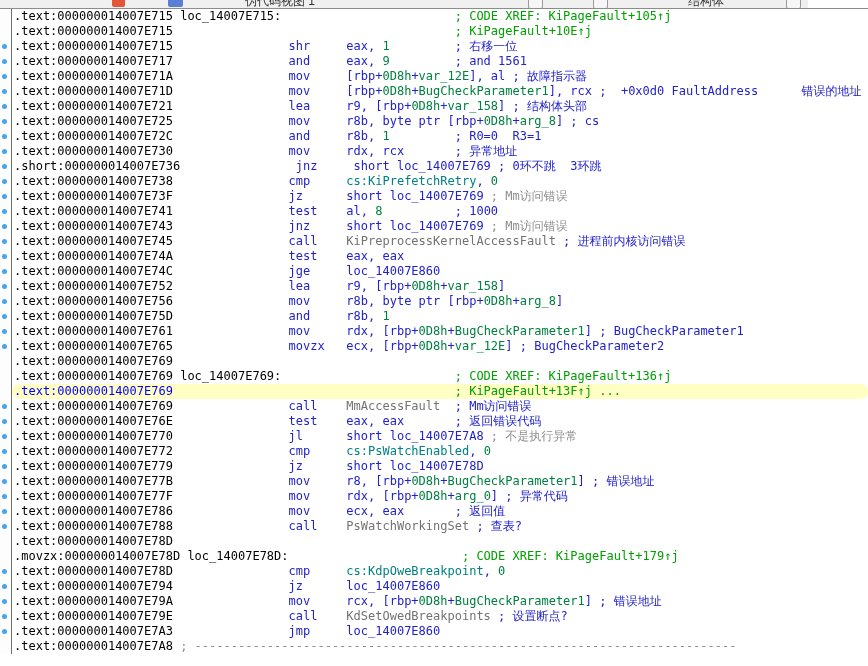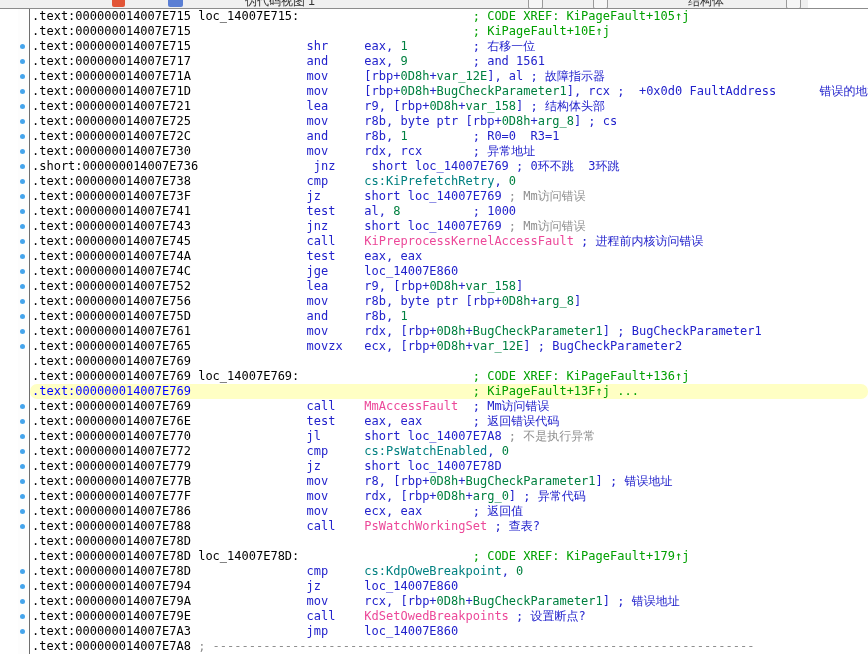--- a/index.html
+++ b/index.html
@@ -15,35 +15,35 @@
   .tb-blue{left:168px;top:-3px;width:15px;height:10px;background:#5b7fd4;border-radius:2px;}
   .tb-box{top:-3px;width:13px;height:10px;background:#f6f6f6;border:1px solid #9a9a9a;border-radius:2px;}
   .tb-box.b1{left:528px;} .tb-box.b2{left:593px;} .tb-box.b3{left:786px;}
   .tb-xe{left:830px;top:-3px;width:16px;height:10px;background:#eef5fb;border:1px solid #3f7fb5;
          border-radius:2px;color:#2a6ca8;font-size:7px;line-height:9px;text-align:center;
          font-family:"Liberation Sans",sans-serif;}
 
   
   .listing{position:absolute;top:8px;left:0;width:868px;height:658px;background:#fff;
            border-top:1px solid #8c8c8c;overflow:hidden;}
-  .row{display:flex;height:15px;line-height:15px;font-size:12px;white-space:pre;margin-left:18px;}
+  .row{display:flex;height:15px;line-height:15px;font-size:12px;white-space:pre;}
   .gut{flex:0 0 11px;position:relative;border-right:1px solid #6e6e6e;background:#fdfdfd;}
   .dot{position:absolute;left:2px;top:5px;width:5px;height:5px;border-radius:50%;
        background:#46a5ec;display:block;}
   .code{flex:1 1 auto;padding-left:2px;overflow:hidden;}
   .row.hl .code{background:#ffffc4;border-radius:7px;}
 
   .c-k {color:#000000;}   
   .c-b {color:#2222cc;}   
   .c-cm{color:#2222cc;}   
   .c-g {color:#008040;}   
   .c-x {color:#00a000;}   
   .c-t {color:#008080;}   
   .c-gr{color:#8f8f8f;}   
-  .c-fn{color:#ec4899;}   
+  .c-fn{color:#737373;}   
   .c-hb{color:#0000ff;}   
 </style>
 </head>
 <body>
 
 <div class="toolbar">
   <span class="tb-icon tb-red"></span>
   <span class="tb-icon tb-blue"></span>
   <span class="tb-tab" style="left:245px">伪代码视图 1</span>
   <span class="tb-icon tb-box b1"></span>
@@ -83,20 +83,20 @@
     <div class="row"><span class="gut"><i class="dot"></i></span><span class="code"><span class="c-k">.text:000000014007E769                </span><span class="c-b">call    </span><span class="c-fn">MmAccessFault</span><span class="c-cm">  ; Mm访问错误</span></span></div>
     <div class="row"><span class="gut"><i class="dot"></i></span><span class="code"><span class="c-k">.text:000000014007E76E                </span><span class="c-b">test    </span><span class="c-b">eax, eax</span><span class="c-cm">       ; 返回错误代码</span></span></div>
     <div class="row"><span class="gut"><i class="dot"></i></span><span class="code"><span class="c-k">.text:000000014007E770                </span><span class="c-b">jl      </span><span class="c-b">short loc_14007E7A8</span><span class="c-gr"> ; 不是执行异常</span></span></div>
     <div class="row"><span class="gut"><i class="dot"></i></span><span class="code"><span class="c-k">.text:000000014007E772                </span><span class="c-b">cmp     </span><span class="c-t">cs:PsWatchEnabled</span><span class="c-b">, </span><span class="c-g">0</span></span></div>
     <div class="row"><span class="gut"><i class="dot"></i></span><span class="code"><span class="c-k">.text:000000014007E779                </span><span class="c-b">jz      </span><span class="c-b">short loc_14007E78D</span></span></div>
     <div class="row"><span class="gut"><i class="dot"></i></span><span class="code"><span class="c-k">.text:000000014007E77B                </span><span class="c-b">mov     </span><span class="c-b">r8, [rbp+</span><span class="c-g">0D8h</span><span class="c-b">+</span><span class="c-g">BugCheckParameter1</span><span class="c-b">]</span><span class="c-cm"> ; 错误地址</span></span></div>
     <div class="row"><span class="gut"><i class="dot"></i></span><span class="code"><span class="c-k">.text:000000014007E77F                </span><span class="c-b">mov     </span><span class="c-b">rdx, [rbp+</span><span class="c-g">0D8h</span><span class="c-b">+</span><span class="c-g">arg_0</span><span class="c-b">]</span><span class="c-cm"> ; 异常代码</span></span></div>
     <div class="row"><span class="gut"><i class="dot"></i></span><span class="code"><span class="c-k">.text:000000014007E786                </span><span class="c-b">mov     </span><span class="c-b">ecx, eax</span><span class="c-cm">       ; 返回值</span></span></div>
     <div class="row"><span class="gut"><i class="dot"></i></span><span class="code"><span class="c-k">.text:000000014007E788                </span><span class="c-b">call    </span><span class="c-fn">PsWatchWorkingSet</span><span class="c-cm"> ; 查表?</span></span></div>
     <div class="row"><span class="gut"></span><span class="code"><span class="c-k">.text:000000014007E78D</span></span></div>
-    <div class="row"><span class="gut"></span><span class="code"><span class="c-k">.text:000000014007E78D loc_14007E78D:</span><span class="c-x">                        ; CODE XREF: KiPageFault+179↑j</span></span></div>
+    <div class="row"><span class="gut"></span><span class="code"><span class="c-k">.movzx:000000014007E78D loc_14007E78D:</span><span class="c-x">                        ; CODE XREF: KiPageFault+179↑j</span></span></div>
     <div class="row"><span class="gut"><i class="dot"></i></span><span class="code"><span class="c-k">.text:000000014007E78D                </span><span class="c-b">cmp     </span><span class="c-t">cs:KdpOweBreakpoint</span><span class="c-b">, </span><span class="c-g">0</span></span></div>
     <div class="row"><span class="gut"><i class="dot"></i></span><span class="code"><span class="c-k">.text:000000014007E794                </span><span class="c-b">jz      </span><span class="c-b">loc_14007E860</span></span></div>
     <div class="row"><span class="gut"><i class="dot"></i></span><span class="code"><span class="c-k">.text:000000014007E79A                </span><span class="c-b">mov     </span><span class="c-b">rcx, [rbp+</span><span class="c-g">0D8h</span><span class="c-b">+</span><span class="c-g">BugCheckParameter1</span><span class="c-b">]</span><span class="c-cm"> ; 错误地址</span></span></div>
     <div class="row"><span class="gut"><i class="dot"></i></span><span class="code"><span class="c-k">.text:000000014007E79E                </span><span class="c-b">call    </span><span class="c-fn">KdSetOwedBreakpoints</span><span class="c-cm"> ; 设置断点?</span></span></div>
     <div class="row"><span class="gut"><i class="dot"></i></span><span class="code"><span class="c-k">.text:000000014007E7A3                </span><span class="c-b">jmp     </span><span class="c-b">loc_14007E860</span></span></div>
     <div class="row"><span class="gut"></span><span class="code"><span class="c-k">.text:000000014007E7A8 </span><span class="c-gr">; ---------------------------------------------------------------------------</span></span></div>
   </div>
 
 </body></html>

